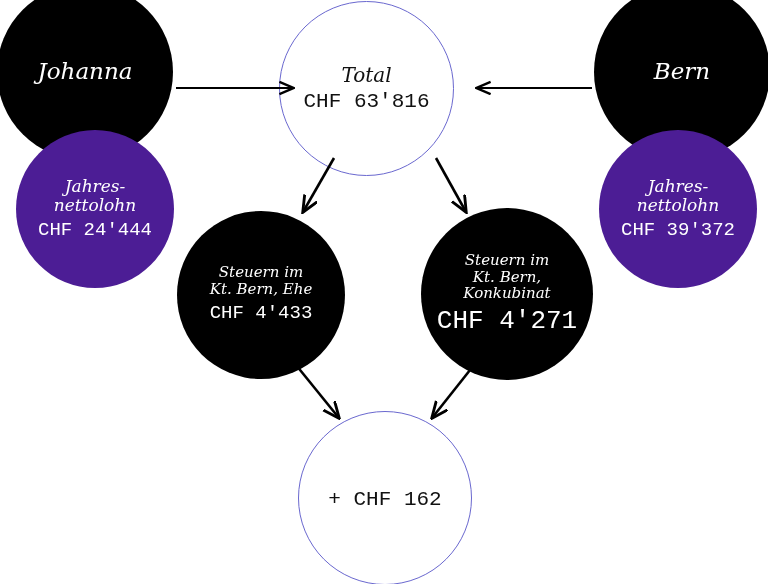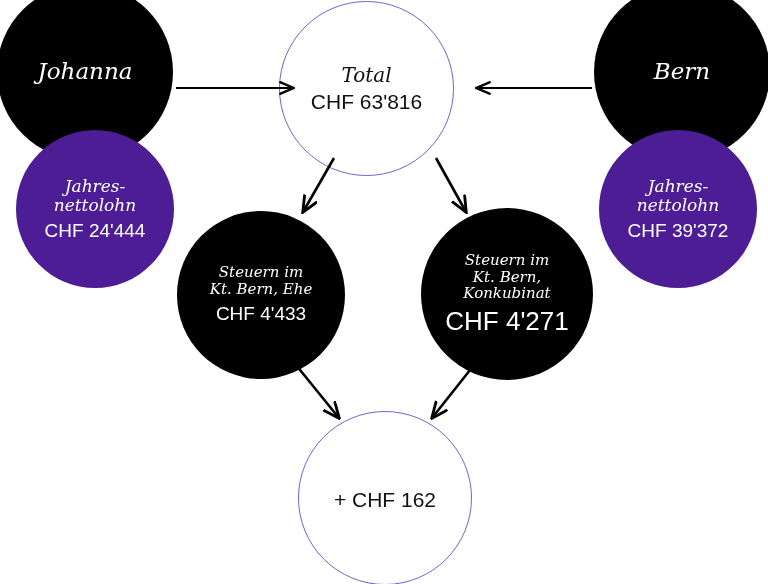--- a/index.html
+++ b/index.html
@@ -38,21 +38,21 @@
     box-sizing: border-box;
     text-align: center;
     line-height: 1.12;
   }
   .node .title {
     font-family: "DejaVu Serif", "Liberation Serif", serif;
     font-style: italic;
     white-space: pre-line;
   }
   .node .value {
-    font-family: Liberation Sans, sans-serif;
+    font-family: Liberation Mono, monospace;
     font-style: normal;
     white-space: nowrap;
   }
   
   .layer-back  { z-index: 1; }
   .layer-mid   { z-index: 2; }
   .layer-front { z-index: 3; }
   .edge-layer  { z-index: 4; }
 
   .node-black {

